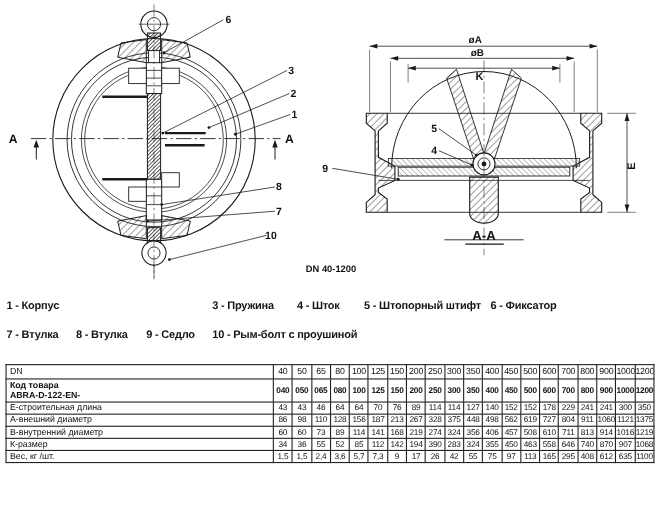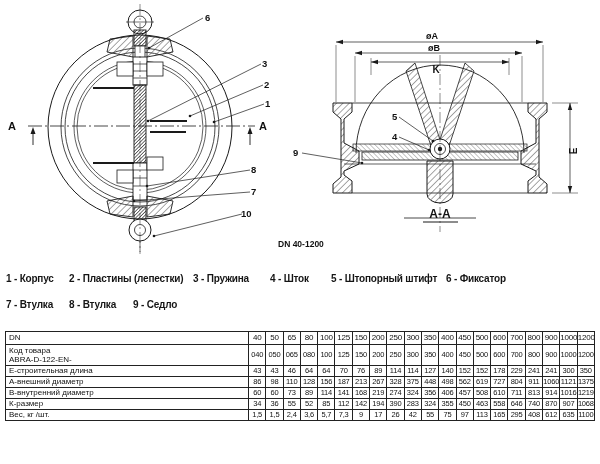--- a/index.html
+++ b/index.html
@@ -19,21 +19,21 @@
 
   
   .spec-table{position:absolute;left:5px;top:331px;width:590px;border-collapse:collapse;
               table-layout:fixed;border:1.5px solid #222;}
   .spec-table td{border:1px solid #222;font-size:7.5px;text-align:center;padding:0;
                  line-height:1.15;overflow:hidden;letter-spacing:-0.2px;color:#111;}
   .spec-table td.lbl{text-align:left;padding:0 0 0 3px;font-size:8px;white-space:pre-line;letter-spacing:0;}
   tr.r-dn td{height:13px;font-size:8px;margin-left:16px;}
   tr.r-pn td{height:11px;font-size:8px;}
   tr.r-temp td{height:20px;font-size:8px;}
-  tr.r-code td{height:21px;font-weight:normal;}
+  tr.r-code td{height:21px;font-weight:bold;}
   tr.r-dim td{height:11px;}
 </style>
 </head>
 <body>
 
 <div id="page">
 
   
   <svg width="600" height="262" viewBox="0 0 600 262">
     <defs>
@@ -221,30 +221,30 @@
       <text x="293" y="156" font-size="9.5">9</text>
       <text x="440" y="218" font-size="12" text-anchor="middle">A-A</text>
       <text x="278" y="247" font-size="8.5">DN 40-1200</text>
     </g>
   </svg>
 
   
   <div>
     <div class="legend-row" id="legend-row1">
         <span class="legend-item lg-row1-0">1 - Корпус</span>
-        <span class="legend-item lg-row1-1">2 - Пластины (лепестки)</span>
         <span class="legend-item lg-row1-2">3 - Пружина</span>
         <span class="legend-item lg-row1-3">4 - Шток</span>
         <span class="legend-item lg-row1-4">5 - Штопорный штифт</span>
         <span class="legend-item lg-row1-5">6 - Фиксатор</span>
       </div>
     <div class="legend-row" id="legend-row2">
         <span class="legend-item lg-row2-0">7 - Втулка</span>
         <span class="legend-item lg-row2-1">8 - Втулка</span>
         <span class="legend-item lg-row2-2">9 - Седло</span>
+        <span class="legend-item lg-row2-3">10 - Рым-болт с проушиной</span>
       </div>
   </div>
 
   
   <table class="spec-table">
       <colgroup>
         <col style="width: 243px;">
         <col>
         <col>
         <col>

